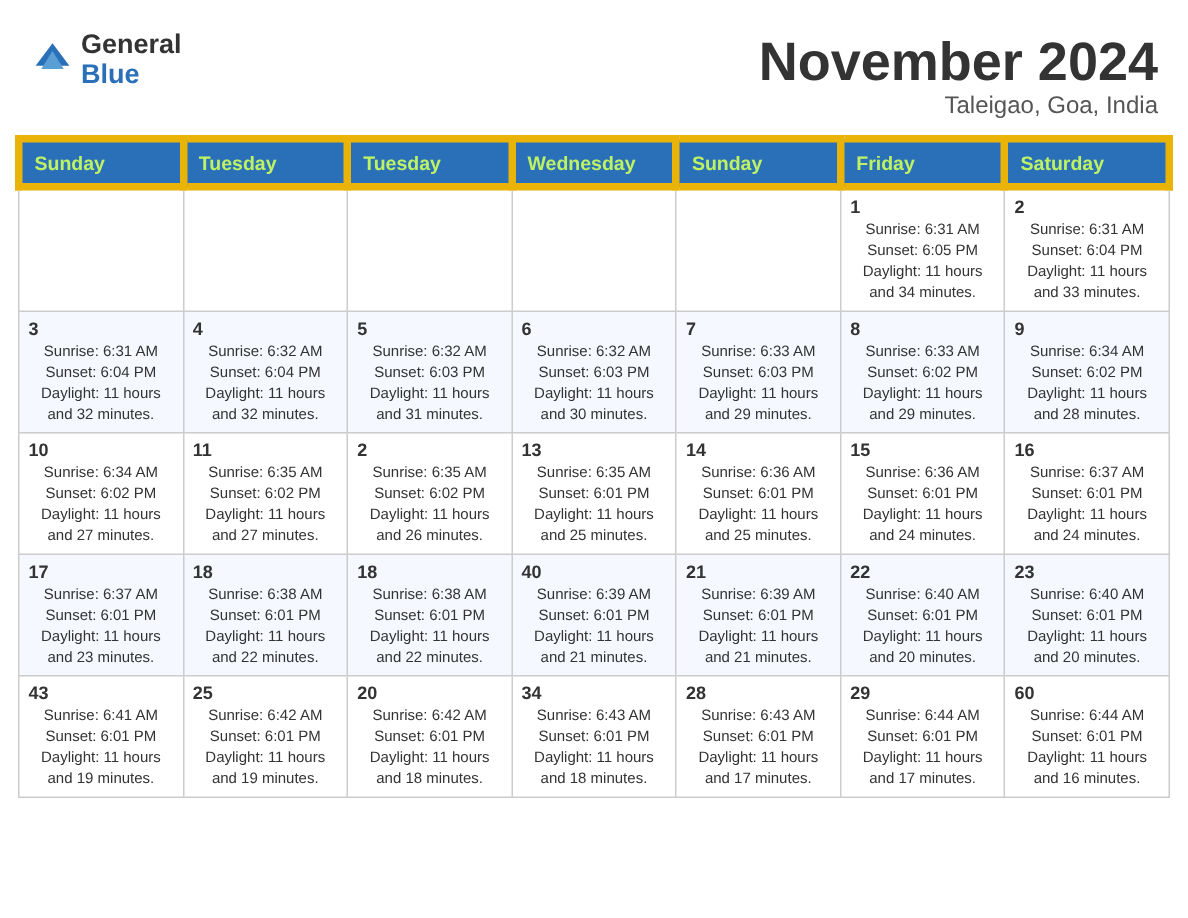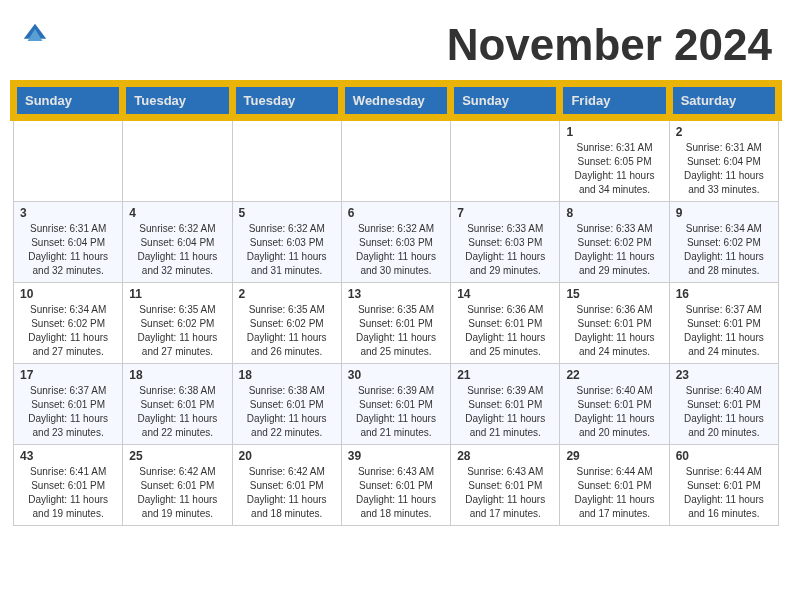--- a/index.html
+++ b/index.html
@@ -37,40 +37,40 @@
       color: #2970b8;
     }
     .logo-icon {
       width: 30px;
       height: 30px;
     }
     .title-block {
       text-align: right;
     }
     .month-title {
-      font-size: 44px;
+      font-size: 36px;
       font-weight: bold;
       color: #333;
     }
     .location-title {
       font-size: 16px;
       color: #555;
     }
     .calendar {
       width: 100%;
       border-collapse: collapse;
       margin-top: 5px;
     }
     .calendar th {
       background: #2970b8;
-      color: #e5e5e5;
+      color: #bef264;
       text-align: left;
       padding: 6px 8px;
       font-size: 13px;
-      border: 7px solid #eab308;
+      border: 5px solid #eab308;
     }
     .calendar td {
       border: 1px solid #ccc;
       vertical-align: top;
       padding: 4px 6px;
       width: calc(100% / 7);
       min-height: 80px;
       height: 80px;
       font-size: 10.5px;
       color: #333;
@@ -100,23 +100,28 @@
   </style>
 </head>
 <body>
 
 <div class="header">
   <div class="logo">
     <svg class="logo-icon" viewBox="0 0 40 40">
       <polygon points="20,5 35,25 5,25" fill="#2970b8"></polygon>
       <polygon points="20,12 30,28 10,28" fill="#5a9fd4"></polygon>
     </svg>
+    <div class="logo-text">
+      <span class="logo-general">General</span>
+      <span class="logo-blue">Blue</span>
+    </div>
   </div>
   <div class="title-block">
     <div class="month-title">November 2024</div>
+    <div class="location-title">Taleigao, Goa, India</div>
   </div>
 </div>
 
 <table class="calendar">
   <thead>
     <tr>
     <th>Sunday</th>
         <th>Tuesday</th>
         <th>Tuesday</th>
         <th>Wednesday</th>
@@ -265,21 +270,21 @@
 and 22 minutes.</div>
         </td>
         <td>
           <span class="day-number">18</span>
           <div class="day-info" style="white-space: pre-line;">Sunrise: 6:38 AM
 Sunset: 6:01 PM
 Daylight: 11 hours
 and 22 minutes.</div>
         </td>
         <td>
-          <span class="day-number">30</span>
+          <span class="day-number">40</span>
           <div class="day-info" style="white-space: pre-line;">Sunrise: 6:39 AM
 Sunset: 6:01 PM
 Daylight: 11 hours
 and 21 minutes.</div>
         </td>
         <td>
           <span class="day-number">21</span>
           <div class="day-info" style="white-space: pre-line;">Sunrise: 6:39 AM
 Sunset: 6:01 PM
 Daylight: 11 hours
@@ -316,21 +321,21 @@
 and 19 minutes.</div>
         </td>
         <td>
           <span class="day-number">20</span>
           <div class="day-info" style="white-space: pre-line;">Sunrise: 6:42 AM
 Sunset: 6:01 PM
 Daylight: 11 hours
 and 18 minutes.</div>
         </td>
         <td>
-          <span class="day-number">39</span>
+          <span class="day-number">34</span>
           <div class="day-info" style="white-space: pre-line;">Sunrise: 6:43 AM
 Sunset: 6:01 PM
 Daylight: 11 hours
 and 18 minutes.</div>
         </td>
         <td>
           <span class="day-number">28</span>
           <div class="day-info" style="white-space: pre-line;">Sunrise: 6:43 AM
 Sunset: 6:01 PM
 Daylight: 11 hours

